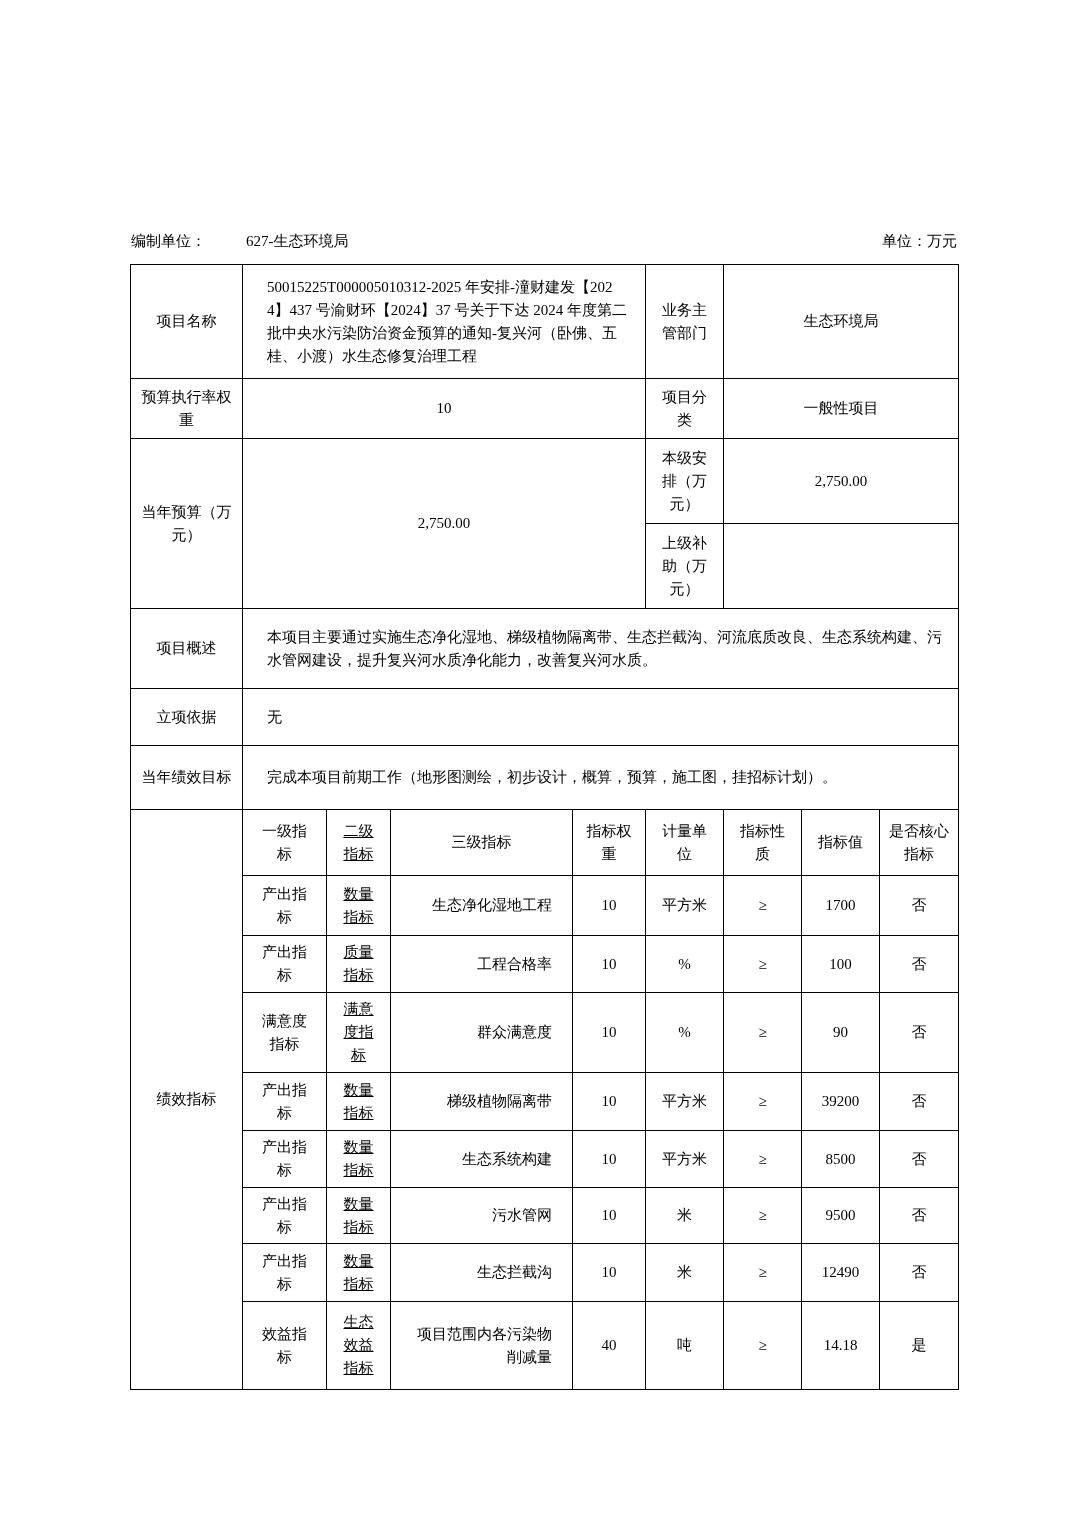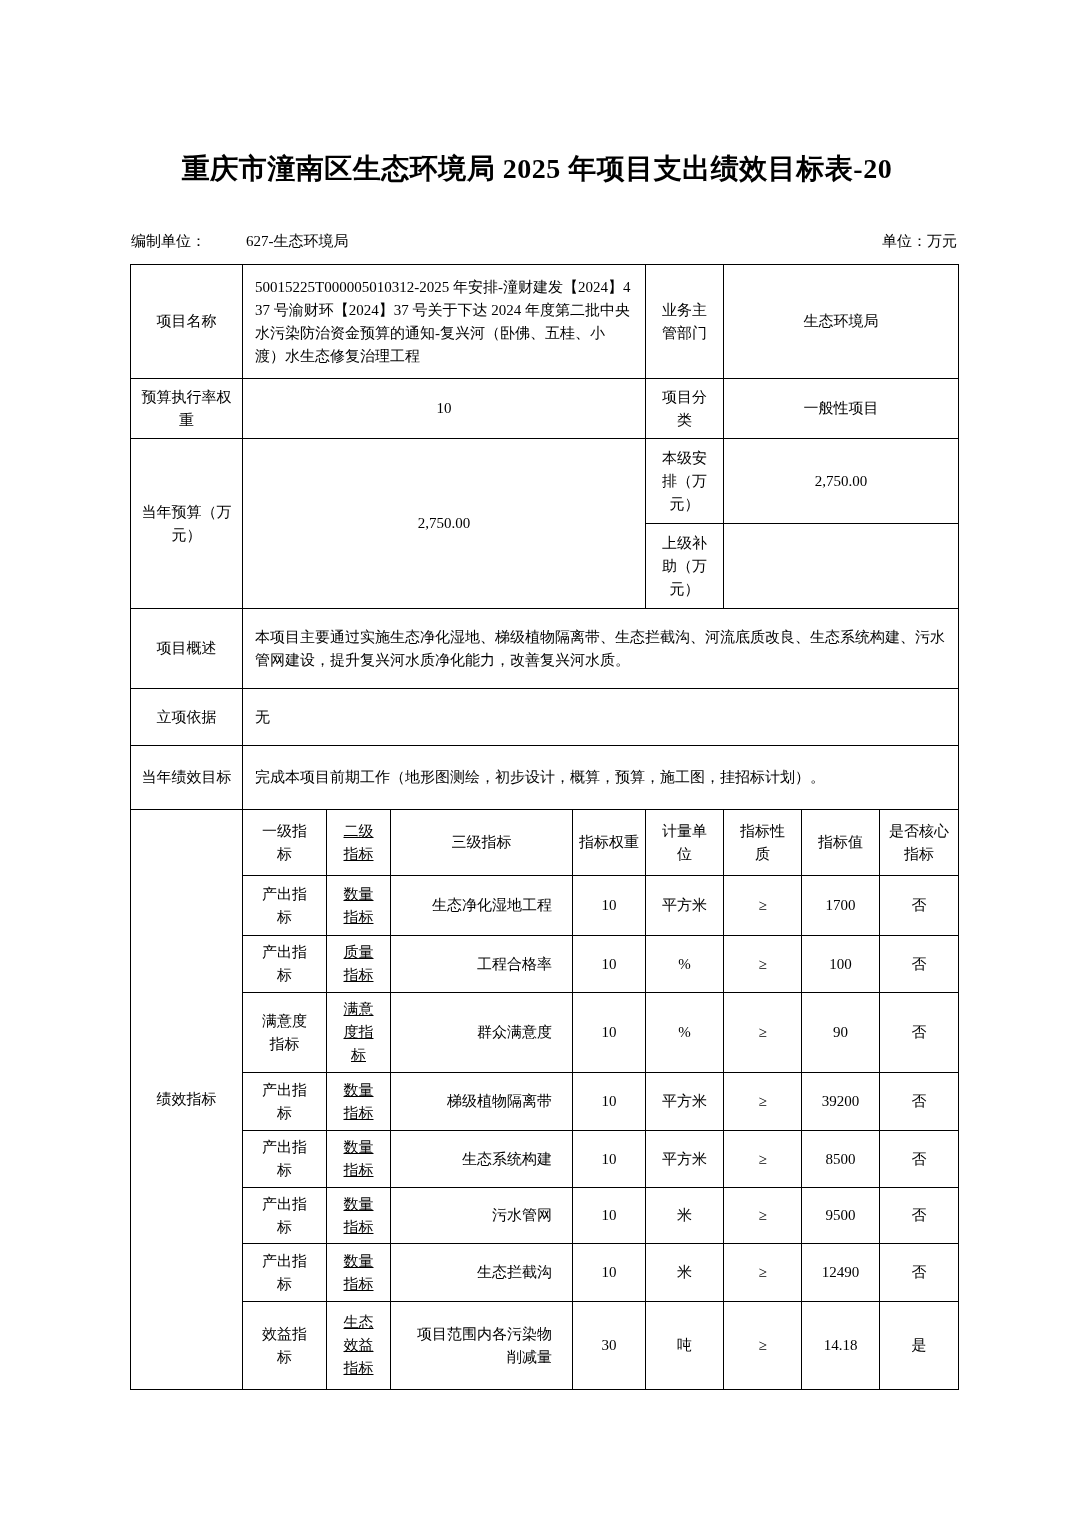--- a/index.html
+++ b/index.html
@@ -50,41 +50,40 @@
     vertical-align: middle;
     line-height: 23px;
     padding: 2px 6px;
     overflow: hidden;
     word-break: break-all;
   }
   td.pc1 { padding: 2px 8px; }
   td.pc2 { padding: 2px 18px; }
   td.pc3 { padding: 2px 14px; text-decoration: underline; }
   td.pc4v { text-align: right; padding: 2px 20px 2px 14px; }
-  td.pc5 { padding: 2px 4px; text-align: center; }
+  td.pc5 { padding: 2px 12px; text-align: center; }
   td.pc6 { padding: 2px 12px; }
   td.pc7 { padding: 2px 12px; }
   td.pc8 { padding: 2px 6px; }
   td.pc9 { padding: 2px 9px; }
-  td.tl  { text-align: left; padding-left: 12px; padding-right: 12px; }
+  td.tl  { text-align: left; padding-left: 24px; padding-right: 12px; }
   .footer {
     position: absolute;
     top: 1402px;
     left: 0;
     width: 100%;
     text-align: center;
     font-size: 15px;
   }
 </style>
 </head>
 <body>
 
 <div class="page">
 
-  <h1 class="title">重庆市潼南区生态环境局 2025 年项目支出绩效目标表-20</h1>
 
   <div class="meta">
     <div class="meta-left">
       <span>编制单位：</span><span class="val">627-生态环境局</span>
     </div>
     <div class="meta-right">单位：万元</div>
   </div>
 
   <table class="main-table">
     <colgroup>
@@ -226,21 +225,21 @@
       <td class="pc6">米</td>
       <td class="pc7">≥</td>
       <td class="pc8">12490</td>
       <td class="pc9">否</td>
     </tr>
 
     <tr style="height:88px">
       <td class="pc2">效益指标</td>
       <td class="pc3">生态效益指标</td>
       <td class="pc4v">项目范围内各污染物削减量</td>
-      <td class="pc5">30</td>
+      <td class="pc5">40</td>
       <td class="pc6">吨</td>
       <td class="pc7">≥</td>
       <td class="pc8">14.18</td>
       <td class="pc9">是</td>
     </tr>
 
   </tbody>
     </table>
 
 

